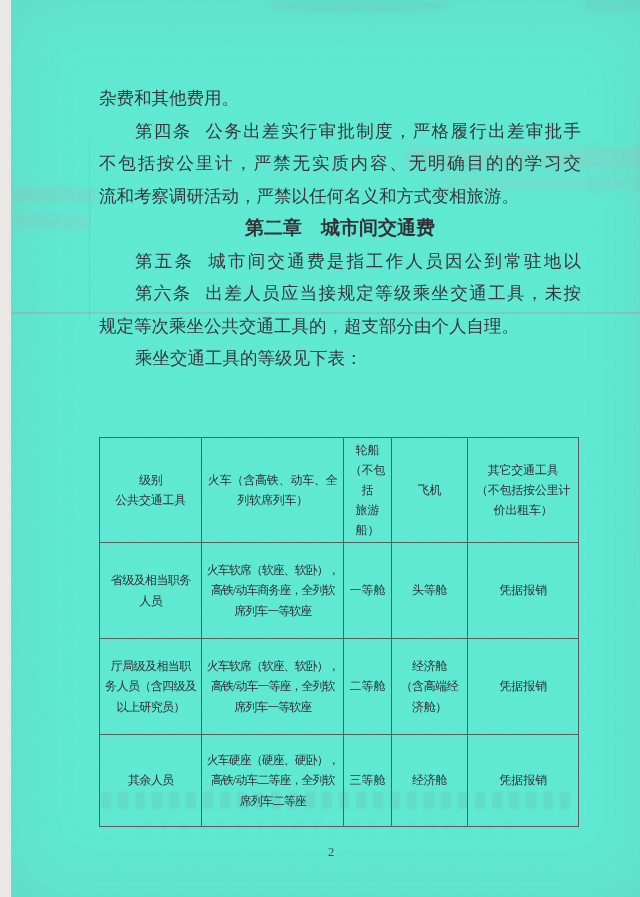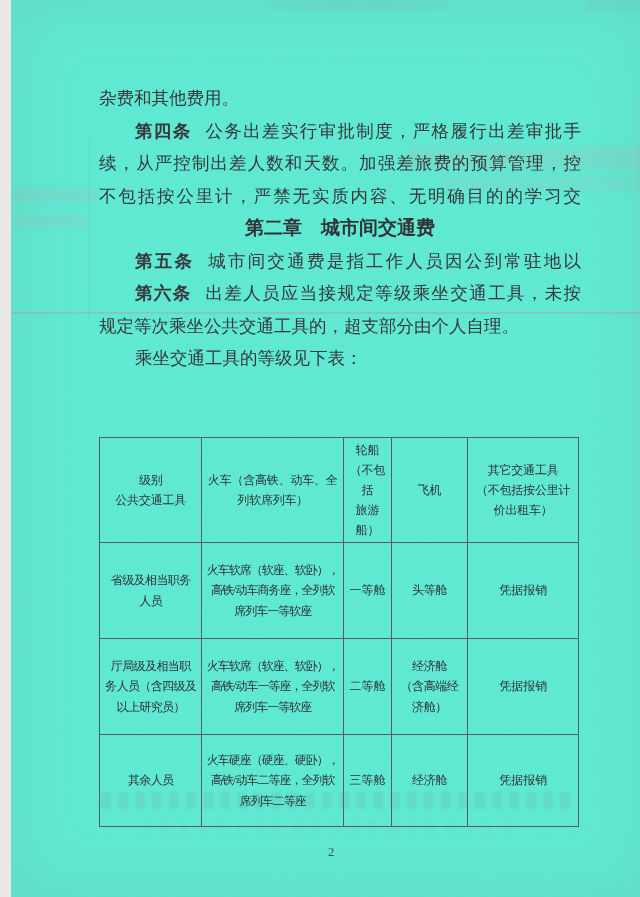--- a/index.html
+++ b/index.html
@@ -27,21 +27,21 @@
   .line{
     height:32.5px; line-height:32.5px;
     white-space:nowrap; overflow:visible;
   }
   .line.j{
     white-space:normal;
     text-align:justify;
     text-align-last:justify;
   }
   .line.ind{ text-indent:36px; }
-  .lead{ font-weight:bold; margin-right:14px; }
+  .lead{ font-weight:normal; margin-right:14px; }
   .line.heading{
     text-align:center; text-align-last:center;
     font-weight:bold; font-size:19px; white-space:normal;
     color:#2f2f34;
   }
 
   
   .tablewrap{ position:absolute; left:88px; top:437px; }
   table.lv{
     border-collapse:collapse; table-layout:fixed;
@@ -105,22 +105,22 @@
   <div class="mark pink-left-2"></div>
   <div class="mark pink-vert"></div>
   <div class="mark pink-line"></div>
   <div class="mark fold-line"></div>
   <div class="mark ghost-row-1"></div>
   <div class="mark ghost-row-2"></div>
 
   <div class="textblock">
     <div class="line"><span>杂费和其他费用。</span></div>
     <div class="line j ind"><b class="lead">第四条</b><span>公务出差实行审批制度，严格履行出差审批手</span></div>
-    <div class="line j"><span>续，从严控制出差人数和天数。加强差旅费的预算管理，控</span></div>
     <div class="line j"><span>不包括按公里计，严禁无实质内容、无明确目的的学习交</span></div>
+    <div class="line"><span>流和考察调研活动，严禁以任何名义和方式变相旅游。</span></div>
     <div class="line heading">第二章　城市间交通费</div>
     <div class="line j ind"><b class="lead">第五条</b><span>城市间交通费是指工作人员因公到常驻地以</span></div>
     <div class="line j ind"><b class="lead">第六条</b><span>出差人员应当接规定等级乘坐交通工具，未按</span></div>
     <div class="line"><span>规定等次乘坐公共交通工具的，超支部分由个人自理。</span></div>
     <div class="line ind"><span>乘坐交通工具的等级见下表：</span></div>
   </div>
 
   <div class="tablewrap">
     <table class="lv">
       <colgroup>

